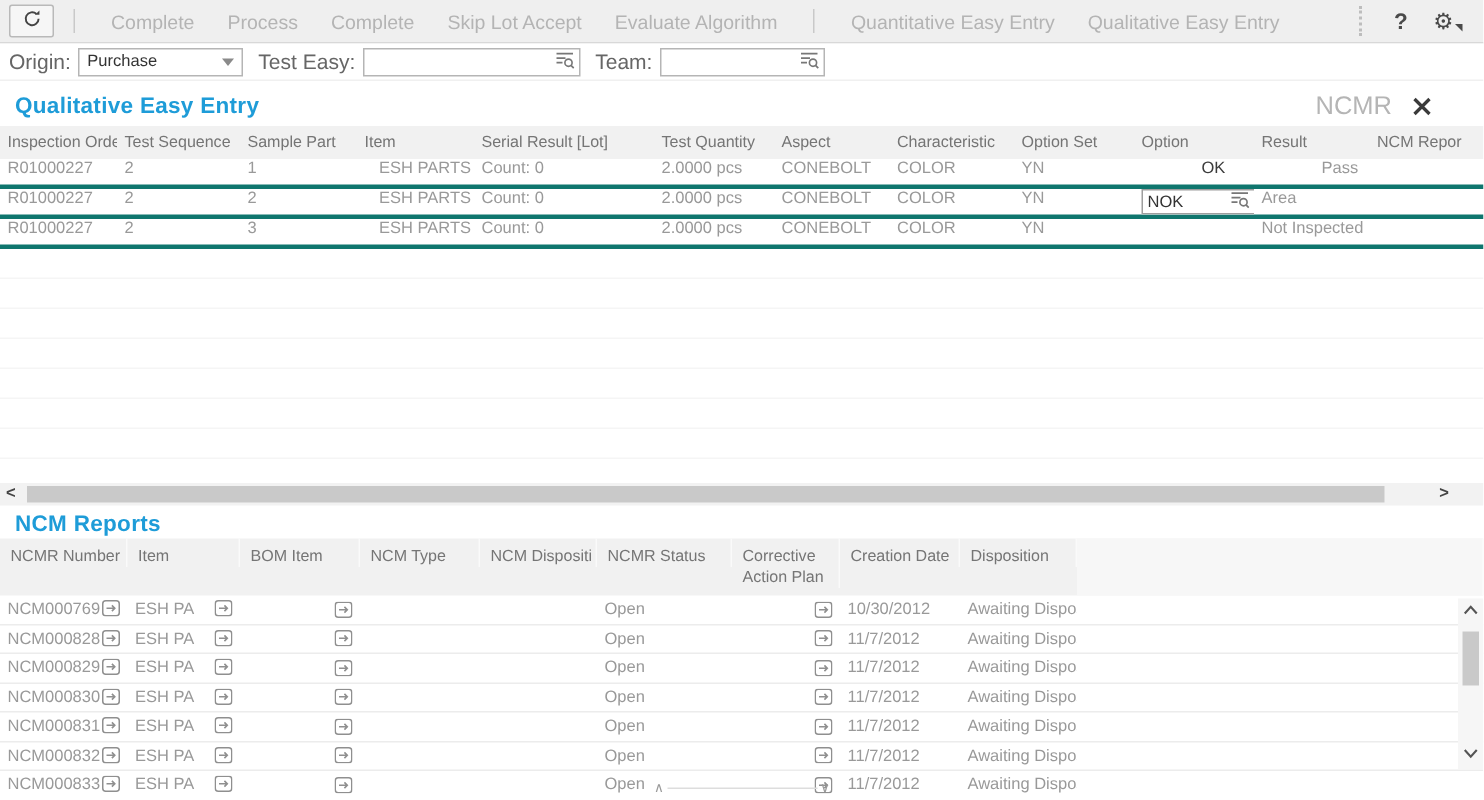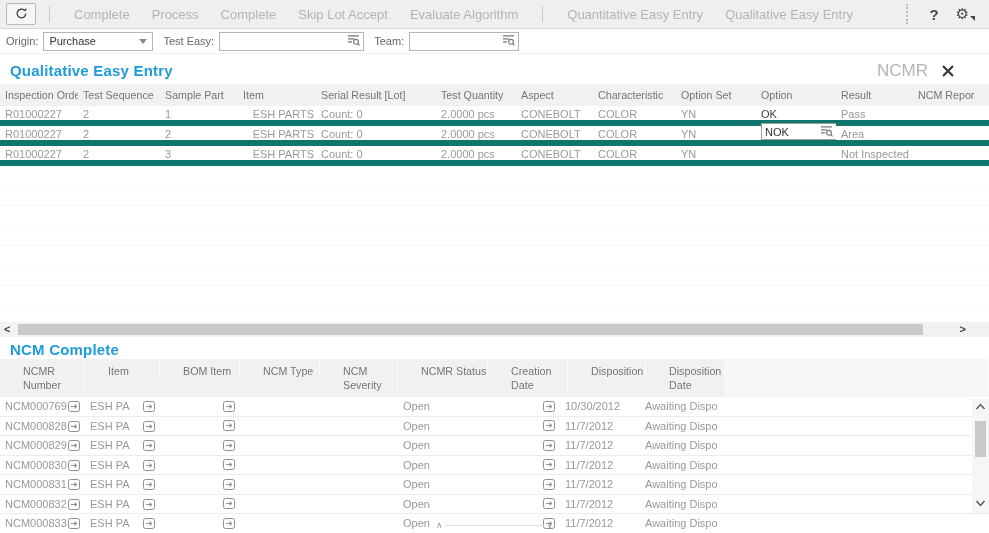--- a/index.html
+++ b/index.html
@@ -18,69 +18,69 @@
   .tb-item { color:#b4b4b4; font-size:13px; margin:0 11px; white-space:nowrap;text-align:right; }
   .tb-spacer { flex:1; }
   .tb-dotted { border-left:2px dotted #bdbdbd; height:20px; margin:0 10px; }
   .help-btn { font-size:15px; font-weight:bold; color:#4a4a4a; margin:0 11px; cursor:pointer; }
   .gear-btn { font-size:15px; color:#4a4a4a; margin:0 6px 0 6px; cursor:pointer; display:flex; align-items:flex-end; }
   .gear-caret { width:0; height:0; border-top:5px solid #4a4a4a; border-left:5px solid transparent;
                 display:inline-block; margin:0 0 2px 1px; }
 
   
   .filterbar { height:25px; background:#fff; display:flex; align-items:center; padding:0 6px; border-bottom:1px solid #f0f0f0; }
-  .flabel { color:#666; font-size:11px; margin-right:5px; white-space:nowrap; }
+  .flabel { color:#666; font-size:14px; margin-right:5px; white-space:nowrap; }
   .fselect { width:110px; height:19px; border:1px solid #b5b5b5; background:#fff; color:#333;
              display:flex; align-items:center; justify-content:space-between; padding:0 5px; margin-right:10px; cursor:pointer; }
   .caret-down { width:0; height:0; border-left:4px solid transparent; border-right:4px solid transparent;
                 border-top:5px solid #8a8a8a; }
   .finput { height:19px; border:1px solid #b5b5b5; background:#fff; display:flex; align-items:center;
             padding:0 3px; margin-right:10px; }
   .finput input { border:none; outline:none; flex:1; min-width:0; font:inherit; color:#333; height:15px; }
   .w-testarea { width:145px; }
   .w-team { width:110px; }
 
   
   .sec-head { display:flex; align-items:center; padding:7px 10px 4px 10px; height:30px; }
   .sec-title { color:#1e9cd8; font-size:15px; font-weight:bold; letter-spacing:.2px; }
   .sec-right { margin-left:auto; display:flex; align-items:center; }
   .ncmr-label { color:#b5b5b5; font-size:17px; margin-right:13px; }
   .close-x { margin-right:24px; cursor:pointer; display:flex; }
 
   
   .t1 .hrow { display:flex; background:#f1f1f1; height:22px; align-items:center; color:#757575; font-size:10.7px; }
-  .t1 .row  { display:flex; height:20px; align-items:flex-end; border-bottom:6px solid #0f766e; }
+  .t1 .row  { display:flex; height:20px; align-items:flex-start; border-bottom:3px solid #0f766e; }
   .t1 .empty-row { height:20px; border-bottom:1px solid #f5f5f5; }
   .cell { padding-left:5px; overflow:hidden; white-space:nowrap; flex-shrink:0; }
   .c1{width:78px}.c2{width:82px}.c3{width:78px}.c4{width:78px}.c5{width:120px}.c6{width:80px}
   .c7{width:77px}.c8{width:83px}.c9{width:80px}.c10{width:80px}.c11{width:77px}.c12{flex:1}
   .item-cell { text-align:right; padding-right:2px; }
-  .dark { color:#3c3c3c; }
+  .dark { color:#3c3c3c;margin-left:40px; }
   .opt-input { width:76px; height:17px; border:1px solid #9e9e9e; background:#fff; color:#333;
                display:flex; align-items:center; justify-content:space-between; padding:0 3px; }
 
   
   .gap16 { height:16px; }
   .hscroll { position:relative; height:15px; background:#f2f2f2; }
   .hs-left  { position:absolute; left:4px;  top:1px; cursor:pointer; }
   .hs-right { position:absolute; right:23px; top:1px; cursor:pointer; }
   .hs-thumb { position:absolute; left:18px; top:2px; width:905px; height:11px; background:#c9c9c9; cursor:pointer; }
   .hs-arrow { font-size:11px; color:#444; font-weight:bold; line-height:13px; }
 
   
   .sec-head2 { padding:4px 10px 2px 10px; height:22px; display:flex; align-items:center; }
   .t2 .hrow { display:flex; background:#f1f1f1; height:38px; align-items:flex-start; color:#757575;
               font-size:10.7px; }
-  .t2 .hcell { padding:5px 0 0 23px; line-height:14px; overflow:hidden; flex-shrink:0; border-right:1px solid #fafafa; }
+  .t2 .hcell { padding:5px 0 0 7px; line-height:14px; overflow:hidden; flex-shrink:0; border-right:1px solid #fafafa; }
   .t2 .row { display:flex; height:19.5px; align-items:center; border-bottom:1px solid #ececec; }
   .n1{width:85px}.n2{width:75px}.n3{width:80px}.n4{width:80px}.n5{width:78px}.n6{width:90px}
   .n7{width:72px}.n8{width:80px}.n9{width:78px}.n10{width:79px}
   .nfill{ flex:1; background:#f7f7f7; align-self:stretch; border-right:none; }
   .nfill-row{ flex:1; }
-  .flexcell { display:flex; align-items:flex-end; }
+  .flexcell { display:flex; align-items:flex-start; }
   .link-icon { margin-left:auto; margin-right:5px; display:flex; cursor:pointer; }
   .rows-wrap { position:relative; height:140px; overflow:hidden; }
 
   
   .vscroll { position:absolute; right:0; top:2px; width:17px; height:114px; background:#f6f6f6; }
   .vs-up   { position:absolute; top:2px; left:2px; cursor:pointer; }
   .vs-down { position:absolute; bottom:2px; left:2px; cursor:pointer; }
   .vs-thumb{ position:absolute; top:22px; left:3px; width:11px; height:36px; background:#c9c9c9; cursor:pointer; }
 
   
@@ -243,34 +243,34 @@
 
 <div class="gap16"></div>
 
 <div class="hscroll">
   <span class="hs-left hs-arrow">&lt;</span>
   <div class="hs-thumb"></div>
   <span class="hs-right hs-arrow">&gt;</span>
 </div>
 
 <div class="sec-head2">
-  <span class="sec-title">NCM Complete</span>
+  <span class="sec-title">NCM Reports</span>
 </div>
 
 <div class="t2">
   <div class="hrow">
     <div class="hcell n1">NCMR Number</div>
     <div class="hcell n2">Item</div>
     <div class="hcell n3">BOM Item</div>
     <div class="hcell n4">NCM Type</div>
-    <div class="hcell n5">NCM Severity</div>
+    <div class="hcell n5">NCM Dispositi</div>
     <div class="hcell n6">NCMR Status</div>
+    <div class="hcell n7">Corrective Action Plan</div>
     <div class="hcell n8">Creation Date</div>
     <div class="hcell n9">Disposition</div>
-    <div class="hcell n10">Disposition Date</div>
     <div class="hcell nfill"></div>
   </div>
 
   <div class="rows-wrap">
 
     <div class="row">
       <div class="cell n1 flexcell">
           <span>NCM000769</span>
           <span class="link-icon">
             <svg width="12" height="11" viewBox="0 0 12 11">

